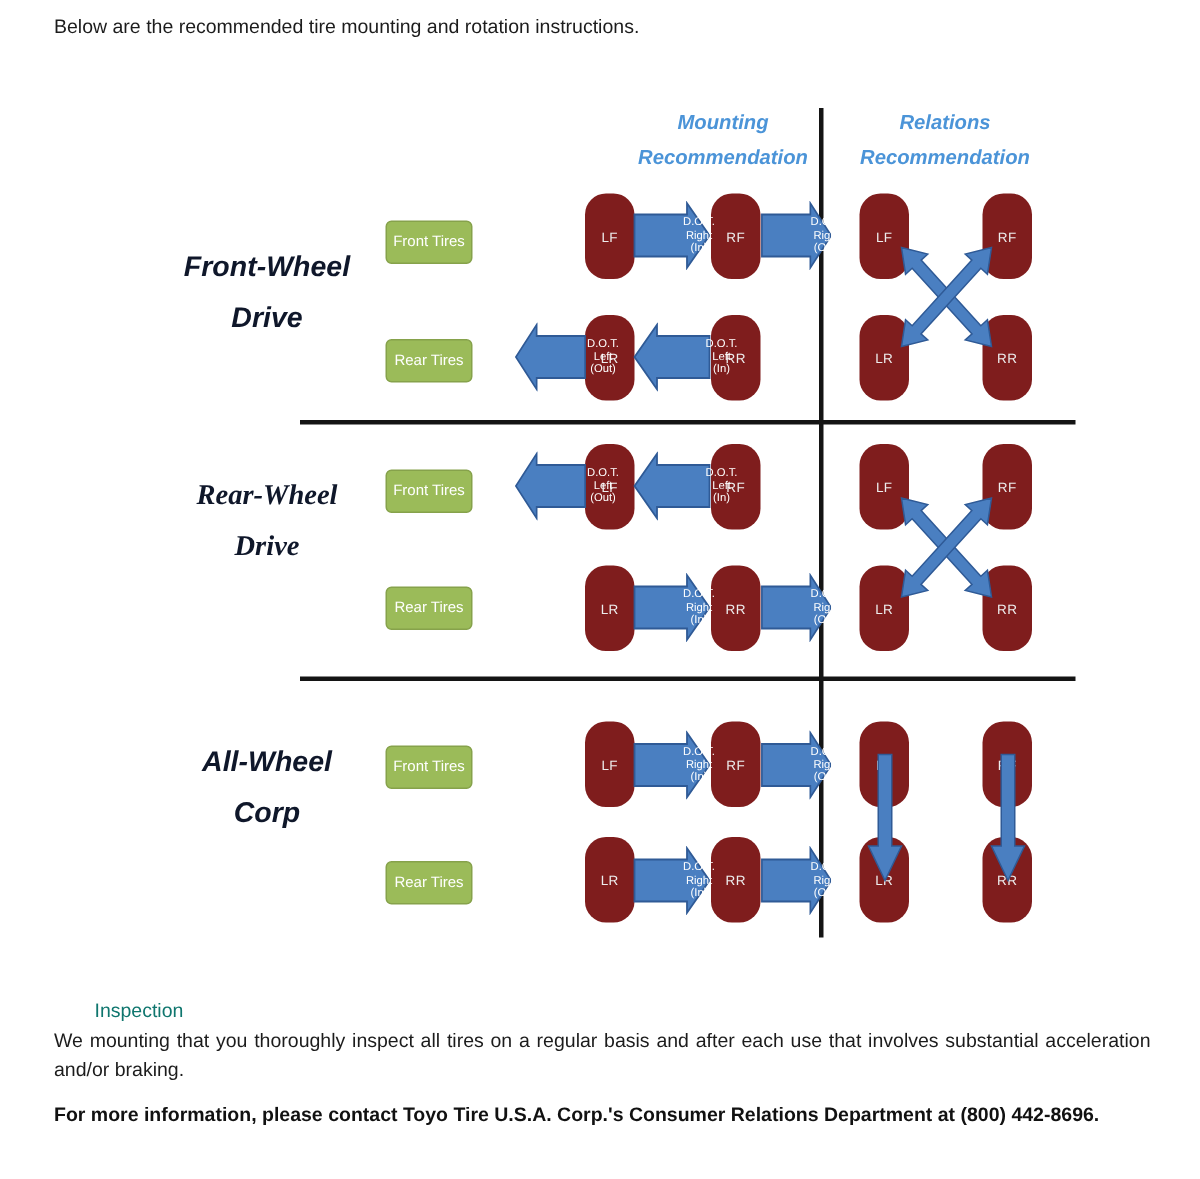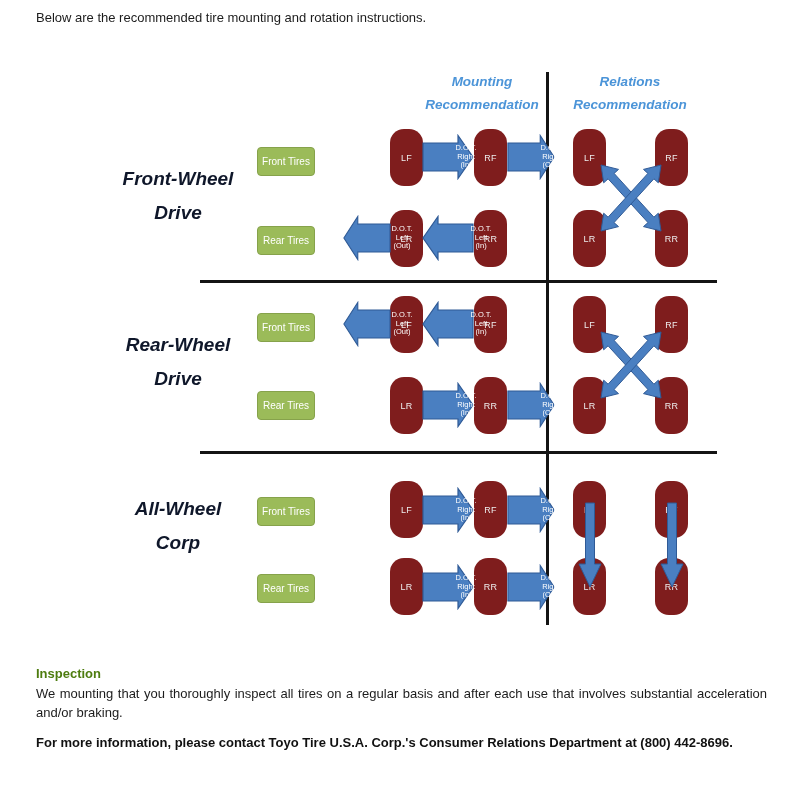--- a/index.html
+++ b/index.html
@@ -37,21 +37,21 @@
     position:absolute; left:0; top:0; right:0; bottom:0;
     display:flex; align-items:center; justify-content:center; text-align:center;
     color:#ffffff; font-size:7.5px; line-height:8.5px; white-space:pre-line;margin-left:44px;
   }
   .arrow-right .arrow-text { padding-right:15px; }
   .arrow-left  .arrow-text { padding-left:15px; }
 
   .cross-shape { fill:#4a7fc1; stroke:#2f5a96; stroke-width:1; }
   .vert-arrow-shape { fill:#4a7fc1; stroke:#2f5a96; stroke-width:1; }
 
-  .heading-bold { font-size:13px; font-weight:bold; color:#4d7c0f; }
+  .heading-bold { font-size:13px; font-weight:normal; color:#0f766e;margin-left:27px; }
   .body-text { font-size:13px; color:#1c1c1c; text-align:justify; line-height:19px; width:731px; }
   .body-text.bold { font-weight:bold; color:#111; }
 </style>
 </head>
 <body>
 
 <div class="page">
 
   <div class="abs intro" style="left:36px; top:10px; width:720px;">Below are the recommended tire mounting and rotation instructions.</div>
 
@@ -130,21 +130,21 @@
     <span>LR</span>
     </div>
   <div class="abs tire" style="left:655px; top:210px;">
     <span>RR</span>
     </div>
   <svg class="abs" style="left:585px; top:155px;" width="92" height="86" viewBox="0 0 92 86">
     <path class="cross-shape" d="M16,10 L18.7,27.8 L23.1,23.8 L63,67.6 L58.5,71.6 L76,76 L73.3,58.2 L68.9,62.2 L29.1,18.4 L33.5,14.4 Z"></path>
     <path class="cross-shape" d="M76,10 L73.3,27.8 L68.9,23.8 L29,67.6 L33.5,71.6 L16,76 L18.7,58.2 L23.1,62.2 L62.9,18.4 L58.5,14.4 Z"></path>
   </svg>
 
-  <div class="abs drive-label" style="left:98px; top:328px;">Rear-Wheel
+  <div class="abs drive-label" style="left:98px; top:314px;font-family:Liberation Serif, serif;">Rear-Wheel
 Drive</div>
 
   <div class="abs green-box" style="left:257px; top:313px;">
     <span>Front Tires</span>
   </div>
   <div class="abs green-box" style="left:257px; top:391px;">
     <span>Rear Tires</span>
   </div>
 
   <div class="abs tire" style="left:390px; top:296px;">

